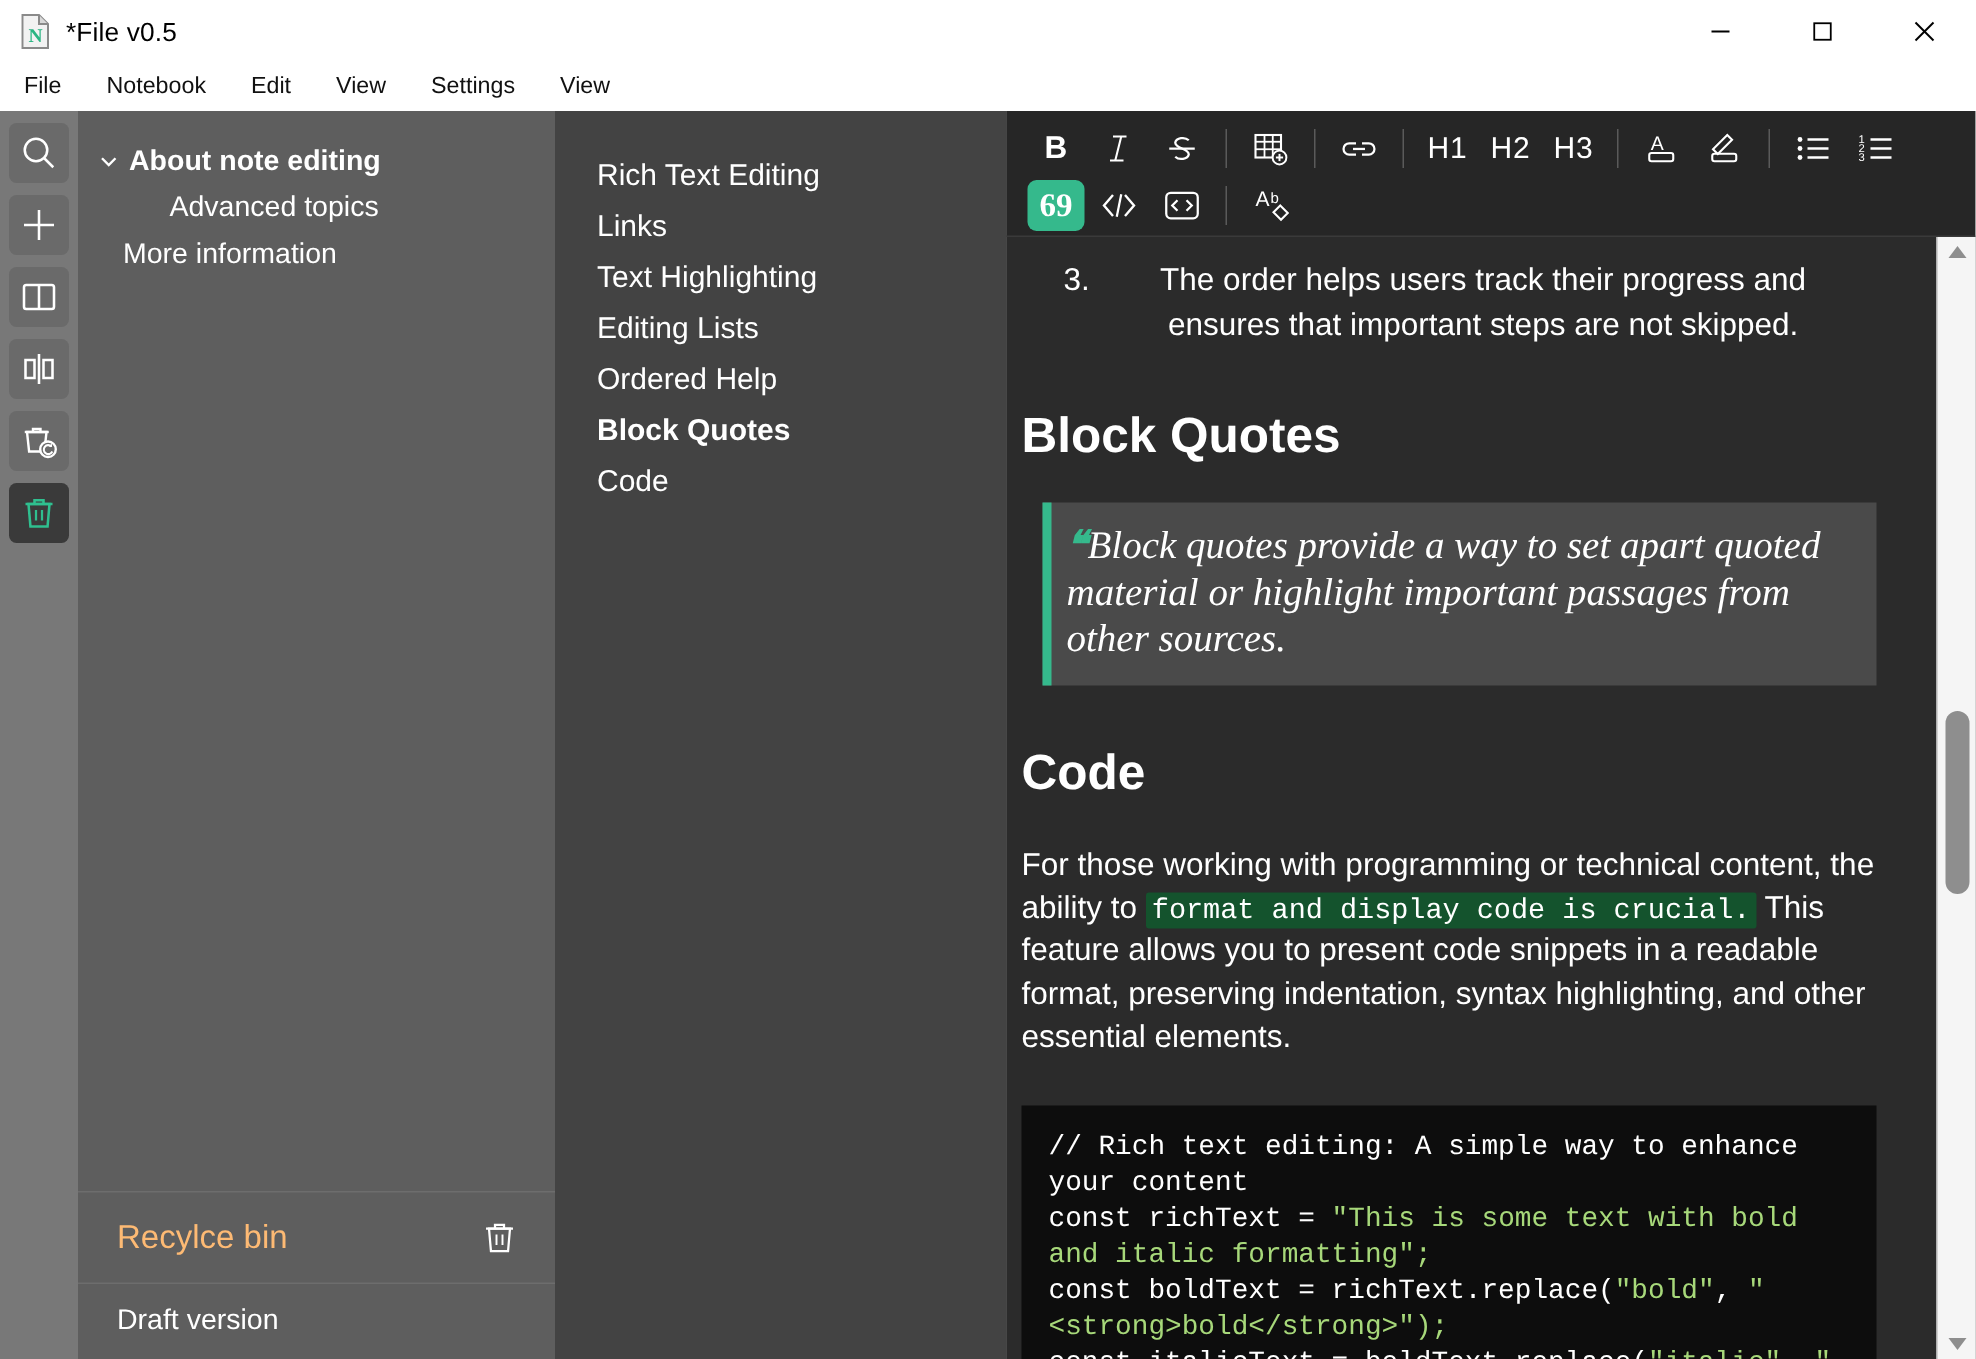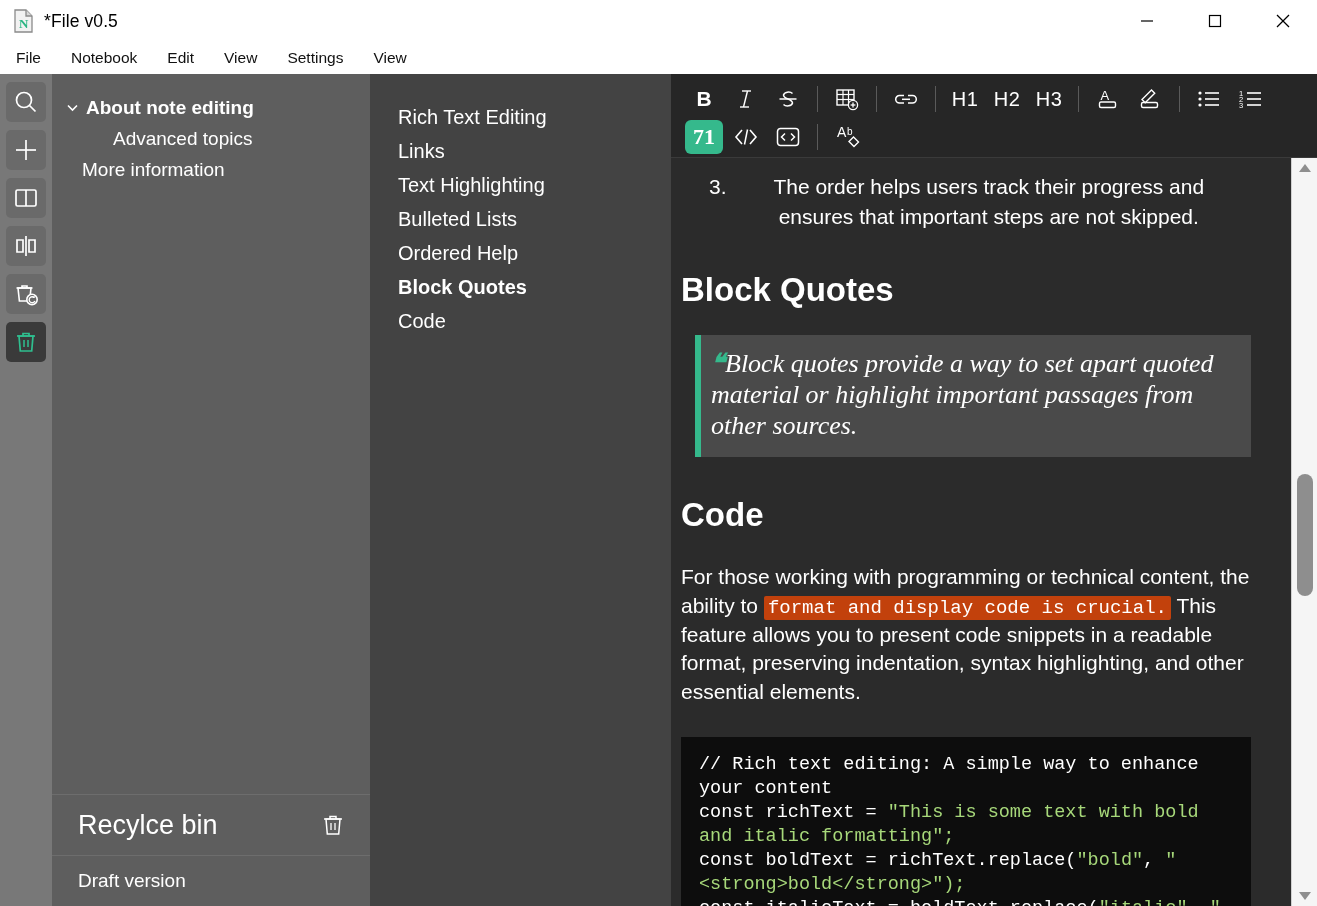--- a/index.html
+++ b/index.html
@@ -68,21 +68,21 @@
   .tree-row.lvl1 { padding-left: 40px; margin-left: 21px; }
   .tree-row.lvl1 .tree-label { font-weight: normal; }
   .tree-row.lvl0b { padding-left: 30px; }
   .tree-row.lvl0b .tree-label { font-weight: normal; }
   .tree-spacer { flex: 1 1 auto; }
 
   .bin-header {
     border-top: 1px solid #6d6d6d; border-bottom: 1px solid #6d6d6d;
     height: 62px; display: flex; align-items: center; padding: 0 24px 0 26px;
   }
-  .bin-title { color: #ffffff; font-size: 27px; }
+  .bin-title { color: #fdba74; font-size: 22px; }
   .bin-trash { margin-left: auto; cursor: pointer; display: flex; }
   .bin-item { padding: 14px 26px; color: #ffffff; font-size: 19px; cursor: pointer; }
 
   
   .toc-panel {
     width: 301px; flex: 0 0 301px; background: #434343;
     padding: 26px 0 0 28px;
   }
   .toc-item { color: #ffffff; font-size: 20px; padding: 5.5px 0; cursor: pointer; }
   .toc-item.active { font-weight: bold; }
@@ -131,21 +131,21 @@
   .bq-text {
     font-family: "Liberation Serif", serif; font-style: italic;
     font-size: 26px; line-height: 1.18; color: #ffffff;
   }
   .bq-mark { color: #35b98c; font-weight: bold; }
 
   p.para {
     font-size: 21px; line-height: 1.37; margin: 28px 0 0 0;
   }
   .inline-code {
-    background: #c2410c; color: #ffffff;
+    background: #14532d; color: #ffffff;
     font-family: "Liberation Mono", monospace; font-size: 19px;
     padding: 1px 4px; border-radius: 2px;
   }
 
   .codeblock {
     background: #0d0d0d; margin: 30px 0 0 0; padding: 16px 18px 8px 18px;
     font-family: "Liberation Mono", monospace; font-size: 18.5px;
     line-height: 1.3; color: #ffffff; white-space: pre-wrap; word-break: break-word;
   }
   .str { color: #a7d87a; }
@@ -289,21 +289,21 @@
           </svg>
         </span>
       </div>
       <div class="bin-item">Draft version</div>
     </div>
 
     <div class="toc-panel">
       <div class="toc-item">Rich Text Editing</div>
       <div class="toc-item">Links</div>
       <div class="toc-item">Text Highlighting</div>
-      <div class="toc-item">Bulleted Lists</div>
+      <div class="toc-item">Editing Lists</div>
       <div class="toc-item">Ordered Help</div>
       <div class="toc-item active">Block Quotes</div>
       <div class="toc-item">Code</div>
     </div>
 
     <div class="editor-col">
 
       <div class="toolbar">
         <div class="tb-row">
           <div class="tb-btn txt">
@@ -385,21 +385,21 @@
               <text x="1" y="19.5" font-family="Liberation Sans, sans-serif" font-size="7.5" fill="#fff">3</text>
               <line x1="9" y1="5" x2="23" y2="5" stroke="#fff" stroke-width="1.6"></line>
               <line x1="9" y1="11" x2="23" y2="11" stroke="#fff" stroke-width="1.6"></line>
               <line x1="9" y1="17" x2="23" y2="17" stroke="#fff" stroke-width="1.6"></line>
             </svg>
           </div>
         </div>
 
         <div class="tb-row">
           <div class="tb-btn active txt">
-            <span style="font-family:'Liberation Serif',serif;font-size:22px;font-weight:bold;">71</span>
+            <span style="font-family:'Liberation Serif',serif;font-size:22px;font-weight:bold;">69</span>
           </div>
           <div class="tb-btn">
             <svg width="28" height="22" viewBox="0 0 28 22">
               <polyline points="10,4 4,11 10,18" fill="none" stroke="#fff" stroke-width="1.6"></polyline>
               <polyline points="18,4 24,11 18,18" fill="none" stroke="#fff" stroke-width="1.6"></polyline>
               <line x1="15.5" y1="3.5" x2="12.5" y2="18.5" stroke="#fff" stroke-width="1.5"></line>
             </svg>
           </div>
           <div class="tb-btn">
             <svg width="28" height="24" viewBox="0 0 28 24">

